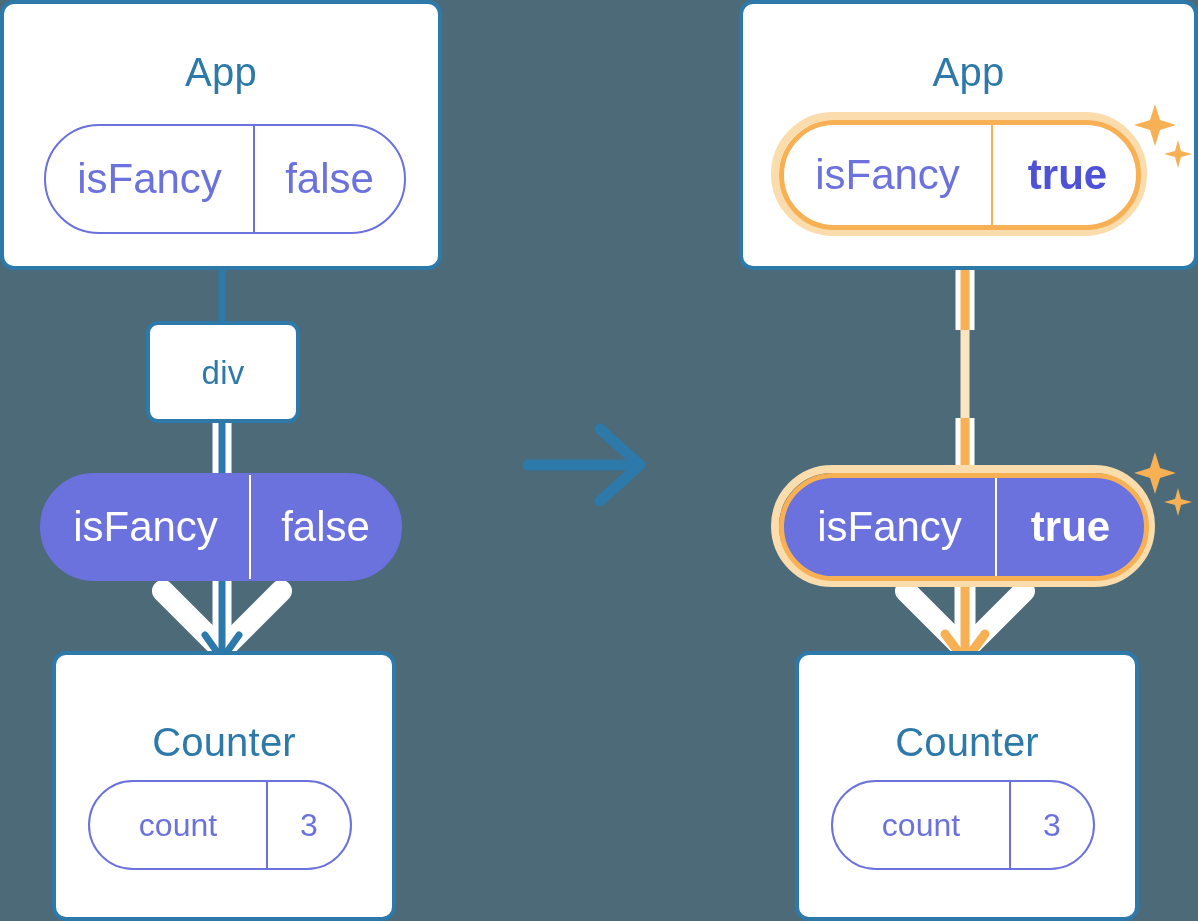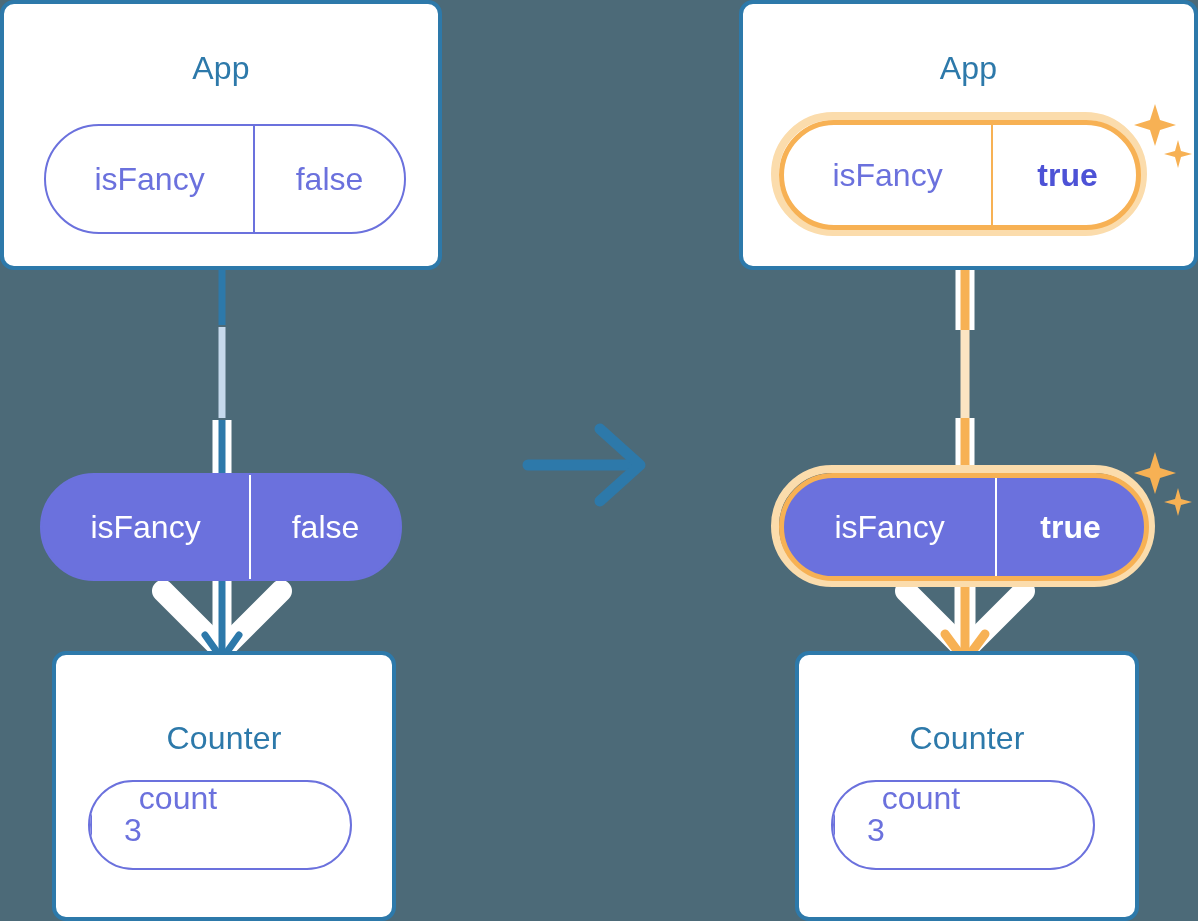--- a/index.html
+++ b/index.html
@@ -70,21 +70,21 @@
     height: 102px;
     border-radius: 12px;
   }
 
   .comp-title {
     position: absolute;
     left: 0;
     right: 0;
     text-align: center;
     color: #2d79aa;
-    font-size: 32px;
+    font-size: 40px;
     font-weight: 400;
     letter-spacing: 0.2px;
   }
   .compbox.app .comp-title { top: 46px; }
   .compbox.counter .comp-title { top: 65px; }
   .divbox .comp-title {
     top: 29px;
     font-size: 33px;
   }
 
@@ -94,21 +94,21 @@
     display: flex;
     align-items: stretch;
     box-sizing: border-box;
     border-radius: 999px;
     overflow: hidden;
   }
   .pill .seg {
     display: flex;
     align-items: center;
     justify-content: center;
-    font-size: 32px;
+    font-size: 42px;
     line-height: 1;
     box-sizing: border-box;
   }
   .pill .seg-key  { flex: 0 0 auto; }
   .pill .seg-val  { flex: 0 0 auto; }
 
   
   .pill.outline {
     background: #ffffff;
     border: 2px solid #6b71dd;
@@ -171,21 +171,20 @@
   .pill-fancy .seg-key { width: 207px; }
   .pill-fancy .seg-val { width: 151px; }
   .panel-right .pill-fancy .seg-key { width: 211px; }
   .panel-right .pill-fancy .seg-val { width: 149px; }
 
   .pill-count {
     left: 88px;
     top: 780px;
     width: 264px;
     height: 90px;
-    flex-direction: column;
   }
   .panel-right .pill-count { left: 832px; width: 264px; }
   .pill-count .seg { font-size: 32px; }
   .pill-count .seg-key { width: 176px; }
   .pill-count .seg-val { width: 84px; }
 
   
   .sparkles { position: absolute; pointer-events: none; }
 
   
@@ -226,20 +225,23 @@
     </svg>
 
     <div class="compbox app">
       <div class="comp-title">App</div>
       <div class="pill outline pill-app">
         <div class="seg seg-key">isFancy</div>
         <div class="seg seg-val">false</div>
       </div>
     </div>
 
+    <div class="compbox divbox">
+      <div class="comp-title">div</div>
+    </div>
 
     <div class="pill filled pill-fancy">
       <div class="seg seg-key">isFancy</div>
       <div class="seg seg-val">false</div>
     </div>
 
     <div class="compbox counter">
       <div class="comp-title">Counter</div>
     </div>
     <div class="pill outline pill-count">

